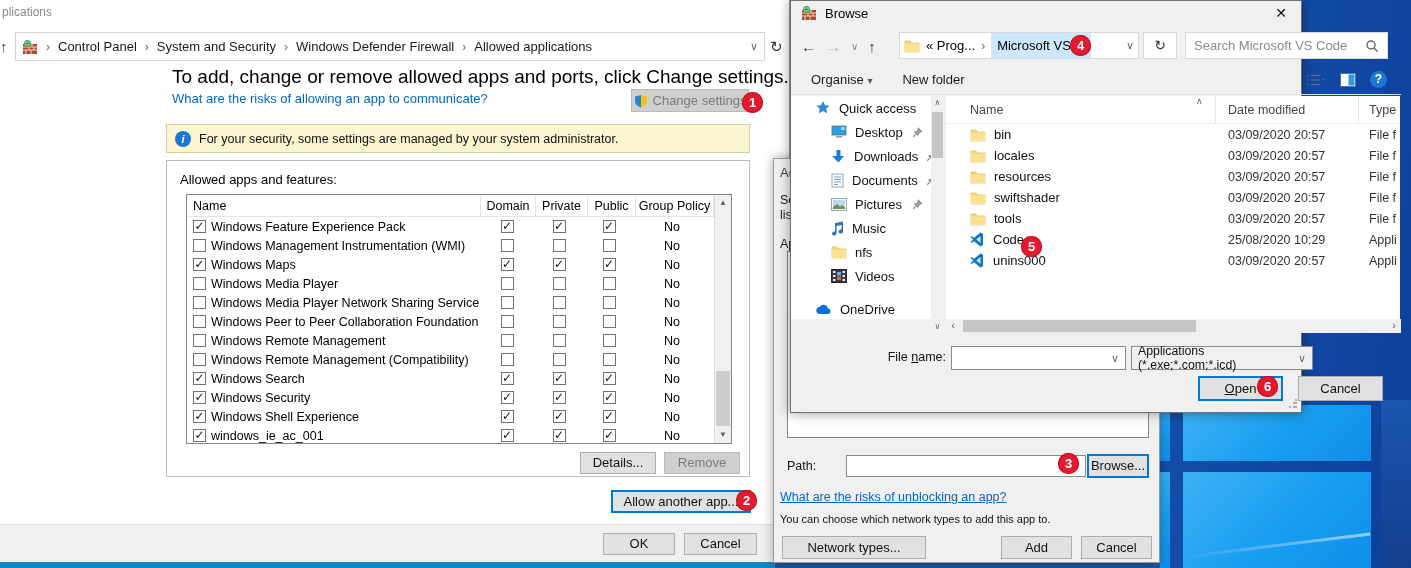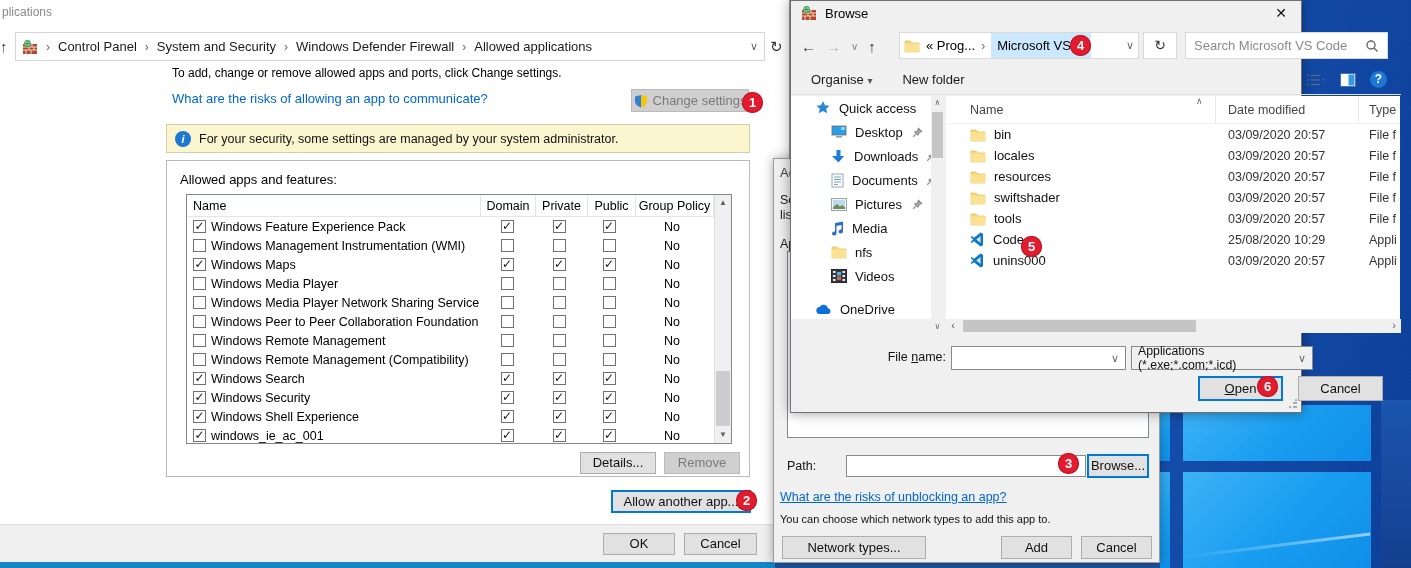--- a/index.html
+++ b/index.html
@@ -26,21 +26,21 @@
   .badge{width:21px;height:21px;border-radius:50%;background:#e11c2e;color:#fff;font-weight:bold;font-size:13px;text-align:center;line-height:21px;z-index:90;box-shadow:0 0 0 1px #c21222 inset;}
   .cb{display:inline-block;width:13px;height:13px;border:1px solid #707070;background:#fff;font-size:12px;line-height:11px;text-align:center;color:#111;font-weight:bold;}
   
   #mainwin{left:0;top:0;width:790px;height:562px;background:#fff;border-right:1px solid #9b9b9b;z-index:10;}
   #win-title-frag{left:2px;top:5px;font-size:12px;color:#8a8a8a;}
   #up-arrow{left:0;top:38px;font-size:15px;color:#444;}
   #addrbar{left:15px;top:32px;width:750px;height:29px;background:#fff;border:1px solid #d6d6d6;display:flex;align-items:center;padding:0 6px;font-size:13px;color:#1a1a1a;}
   #addrbar .sep{color:#6a6a6a;margin:0 8px;font-size:12px;}
   #addr-chev{margin-left:auto;color:#666;font-size:11px;}
   #refresh-main{left:770px;top:38px;font-size:15px;color:#333;}
-  #instruction{left:172px;top:66px;font-size:12px;color:#000;}
+  #instruction{left:172px;top:66px;font-size:19px;color:#000;}
   #risks-link1{left:172px;top:91px;}
   #change-settings{left:631px;top:89px;width:118px;height:23px;display:flex;align-items:center;justify-content:center;gap:5px;}
   #infobar{left:166px;top:124px;width:584px;height:29px;background:#fbf5d0;border:1px solid #d4cfa0;display:flex;align-items:center;padding:0 8px;gap:8px;font-size:12.5px;color:#111;}
   .info-ic{width:16px;height:16px;border-radius:50%;background:#1d78d2;color:#fff;font-size:11px;font-weight:bold;text-align:center;line-height:16px;font-style:italic;flex:0 0 16px;}
   #groupbox{left:166px;top:160px;width:584px;height:317px;background:#fff;border:1px solid #b9b9c9;}
   #group-label{left:180px;top:172px;font-size:13px;color:#000;}
   #appstable{left:186px;top:194px;width:546px;height:250px;border:1px solid #828790;background:#fff;overflow:hidden;}
   .t-hdr{display:flex;height:22px;border-bottom:1px solid #e5e5e5;font-size:12.5px;color:#000;align-items:center;}
   .t-hdr .hc{border-right:1px solid #e5e5e5;height:100%;display:flex;align-items:center;}
   .hc.c0{width:294px;padding-left:6px;}
@@ -610,21 +610,21 @@
               </g>
             </svg>
           </span>
   </div>
         <div class="nav-item lvl1">
     <span class="ic">
             <svg width="13" height="15" viewBox="0 0 13 15">
               <path d="M4 2 L12 0.5 V10.5 a2.2 2 0 1 1 -1.5 -1.9 V4 L5.5 5 v7.5 A2.2 2 0 1 1 4 10.6 Z" fill="#2e6fc0"></path>
             </svg>
           </span>
-    <span>Media</span>
+    <span>Music</span>
 
   </div>
         <div class="nav-item lvl1">
     <span class="ic">
             <svg width="16" height="14" viewBox="0 0 16 14">
               <path d="M1 2 h5 l1.5 2 H15 v9 H1 Z" fill="#f7d674" stroke="#d9b54a" stroke-width="0.6"></path>
               <path d="M1 4.5 H15 V13 H1 Z" fill="#fbe293"></path>
             </svg>
           </span>
     <span>nfs</span>

